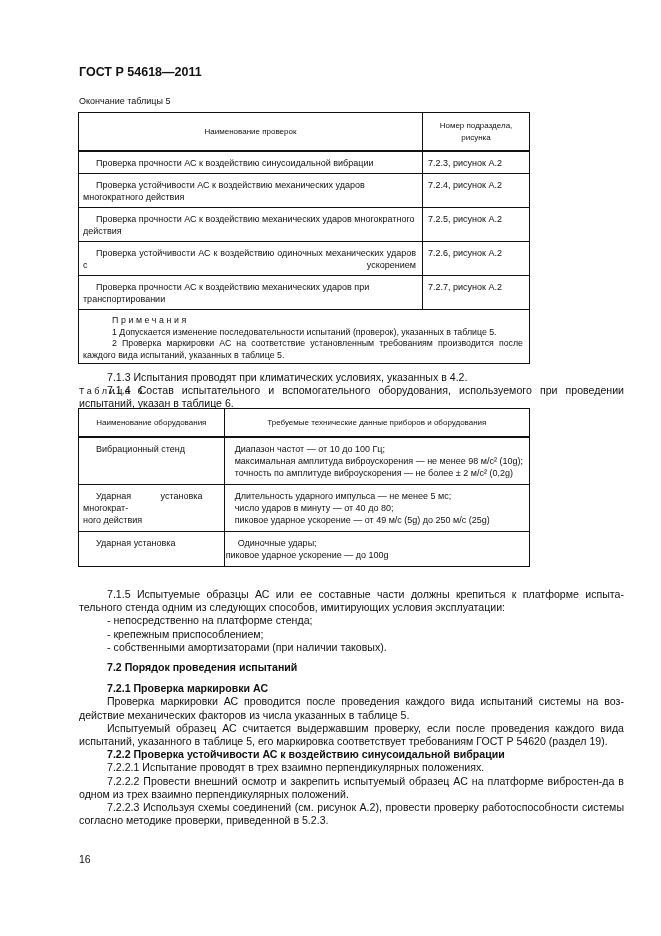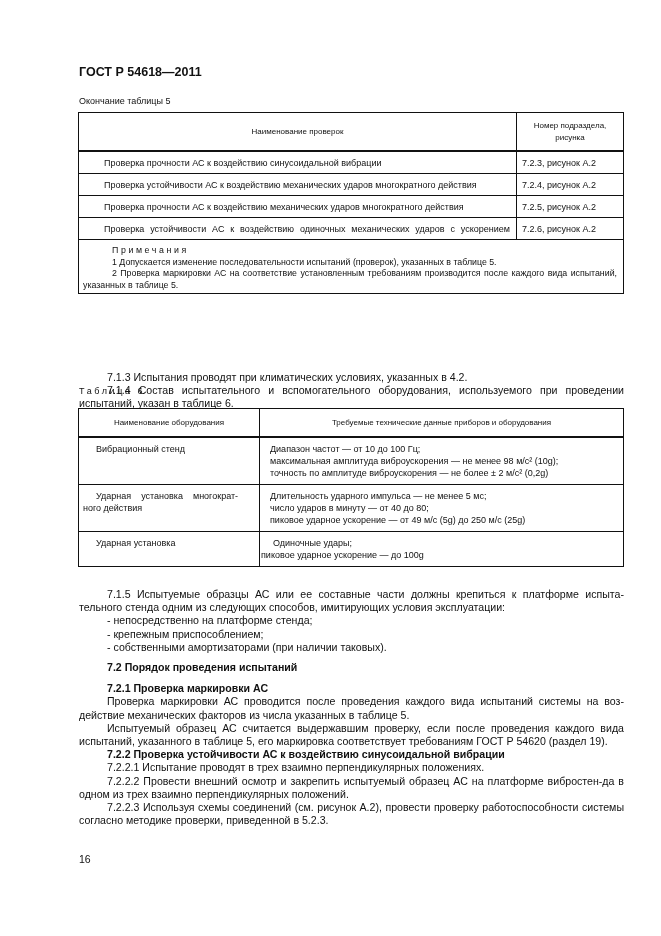--- a/index.html
+++ b/index.html
@@ -2,25 +2,25 @@
 <html><head>
   <meta charset="utf-8">
   <style>
     html, body { margin: 0; padding: 0; background: #ffffff; }
     body { width: 661px; height: 936px; position: relative; overflow: hidden;
            font-family: "Liberation Sans", sans-serif; color: #111; }
     .page-header { position: absolute; left: 79px; top: 65px; font-size: 12.5px; font-weight: bold; }
     .caption-italic { position: absolute; left: 79px; top: 96px; font-size: 9px; }
     .caption-spaced { position: absolute; left: 79px; top: 386px; font-size: 9px; letter-spacing: 2.6px; }
 
-    table { border-collapse: collapse; position: absolute; left: 78px; width: 546px; font-size: 9px; }
+    table { border-collapse: collapse; position: absolute; left: 78px; width: 452px; font-size: 9px; }
     td { border: 1px solid #111; vertical-align: top; line-height: 12px; }
     .t5 { top: 112px; }
     .t5 .hdr td { height: 35px; vertical-align: middle; text-align: center; font-size: 8px; border-bottom: 2px solid #111; }
-    .t5 td.name { padding: 5px 6px 4px 12px; text-indent: 13px; }
+    .t5 td.name { padding: 5px 6px 4px 4px; text-indent: 13px; }
     .t5 td.ref { padding: 5px 4px 4px 5px; width: 97px; white-space: nowrap; }
     .t5 .notes td { padding: 5px 6px 2px 4px; line-height: 11.5px; font-size: 8.8px; height: 46px; }
     .note-title { text-indent: 29px; letter-spacing: 2.6px; }
     .note-line { text-indent: 29px; text-align: justify; }
 
     .t6 { top: 408px; }
     .t6 .hdr td { height: 25px; vertical-align: middle; text-align: center; font-size: 8px; border-bottom: 2px solid #111; border-radius: 12px; }
     .t6 td.name { padding: 5px 4px 5px 4px; text-indent: 13px; width: 172px; text-align: justify; }
     .t6 td.spec { padding: 5px 6px 5px 10px; }
     .spec-line { white-space: nowrap; }
@@ -60,20 +60,24 @@
     <td class="name">Проверка прочности АС к воздействию механических ударов многократного действия</td>
     <td class="ref">7.2.5, рисунок А.2</td>
   </tr>
   <tr>
     <td class="name" style="text-align:justify; text-align-last:justify;">
       <div>Проверка устойчивости АС к воздействию одиночных механических ударов с ускорением</div>
     </td>
     <td class="ref" rowspan="1">7.2.6, рисунок А.2</td>
   </tr>
 
+  <tr>
+    <td class="name">Проверка прочности АС к воздействию механических ударов при транспортировании</td>
+    <td class="ref">7.2.7, рисунок А.2</td>
+  </tr>
   <tr class="notes">
     <td colspan="2">
       <div class="note-title">Примечания</div>
       <div class="note-line">1 Допускается изменение последовательности испытаний (проверок), указанных в таблице 5.</div>
       <div class="note-line">2 Проверка маркировки АС на соответствие установленным требованиям производится после каждого вида испытаний, указанных в таблице 5.</div>
     </td>
   </tr>
 </tbody>
   </table>
 

